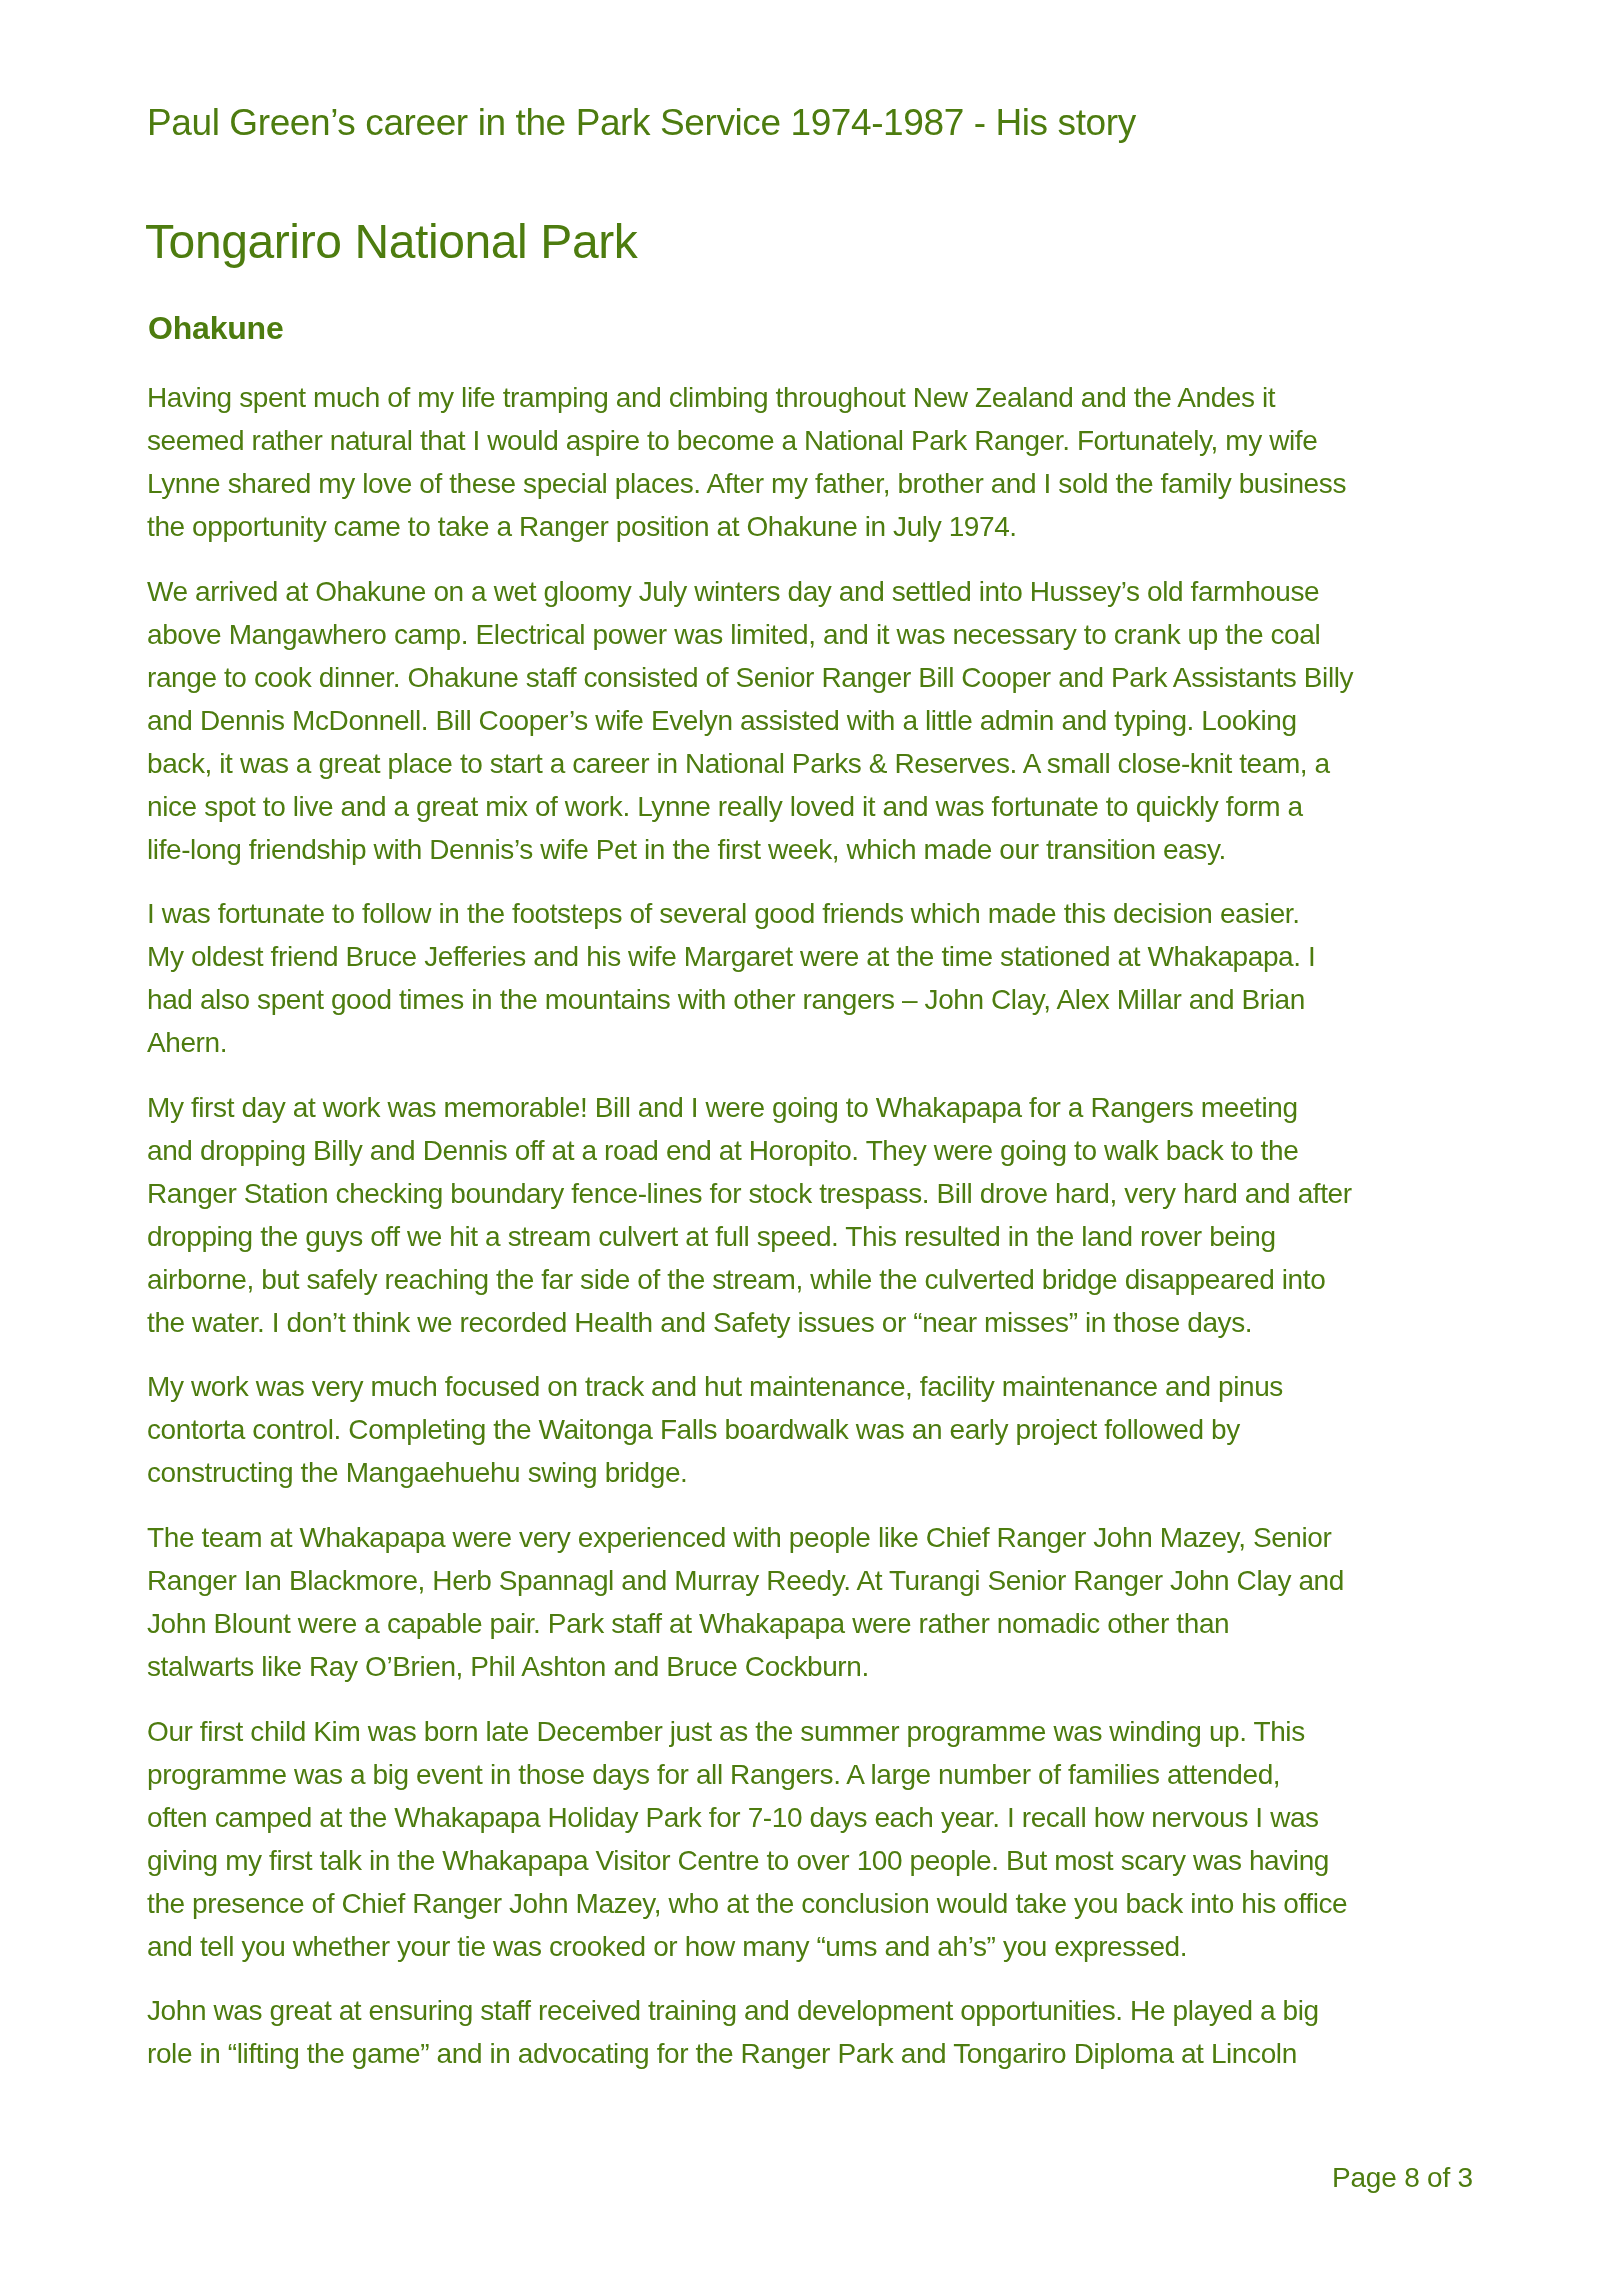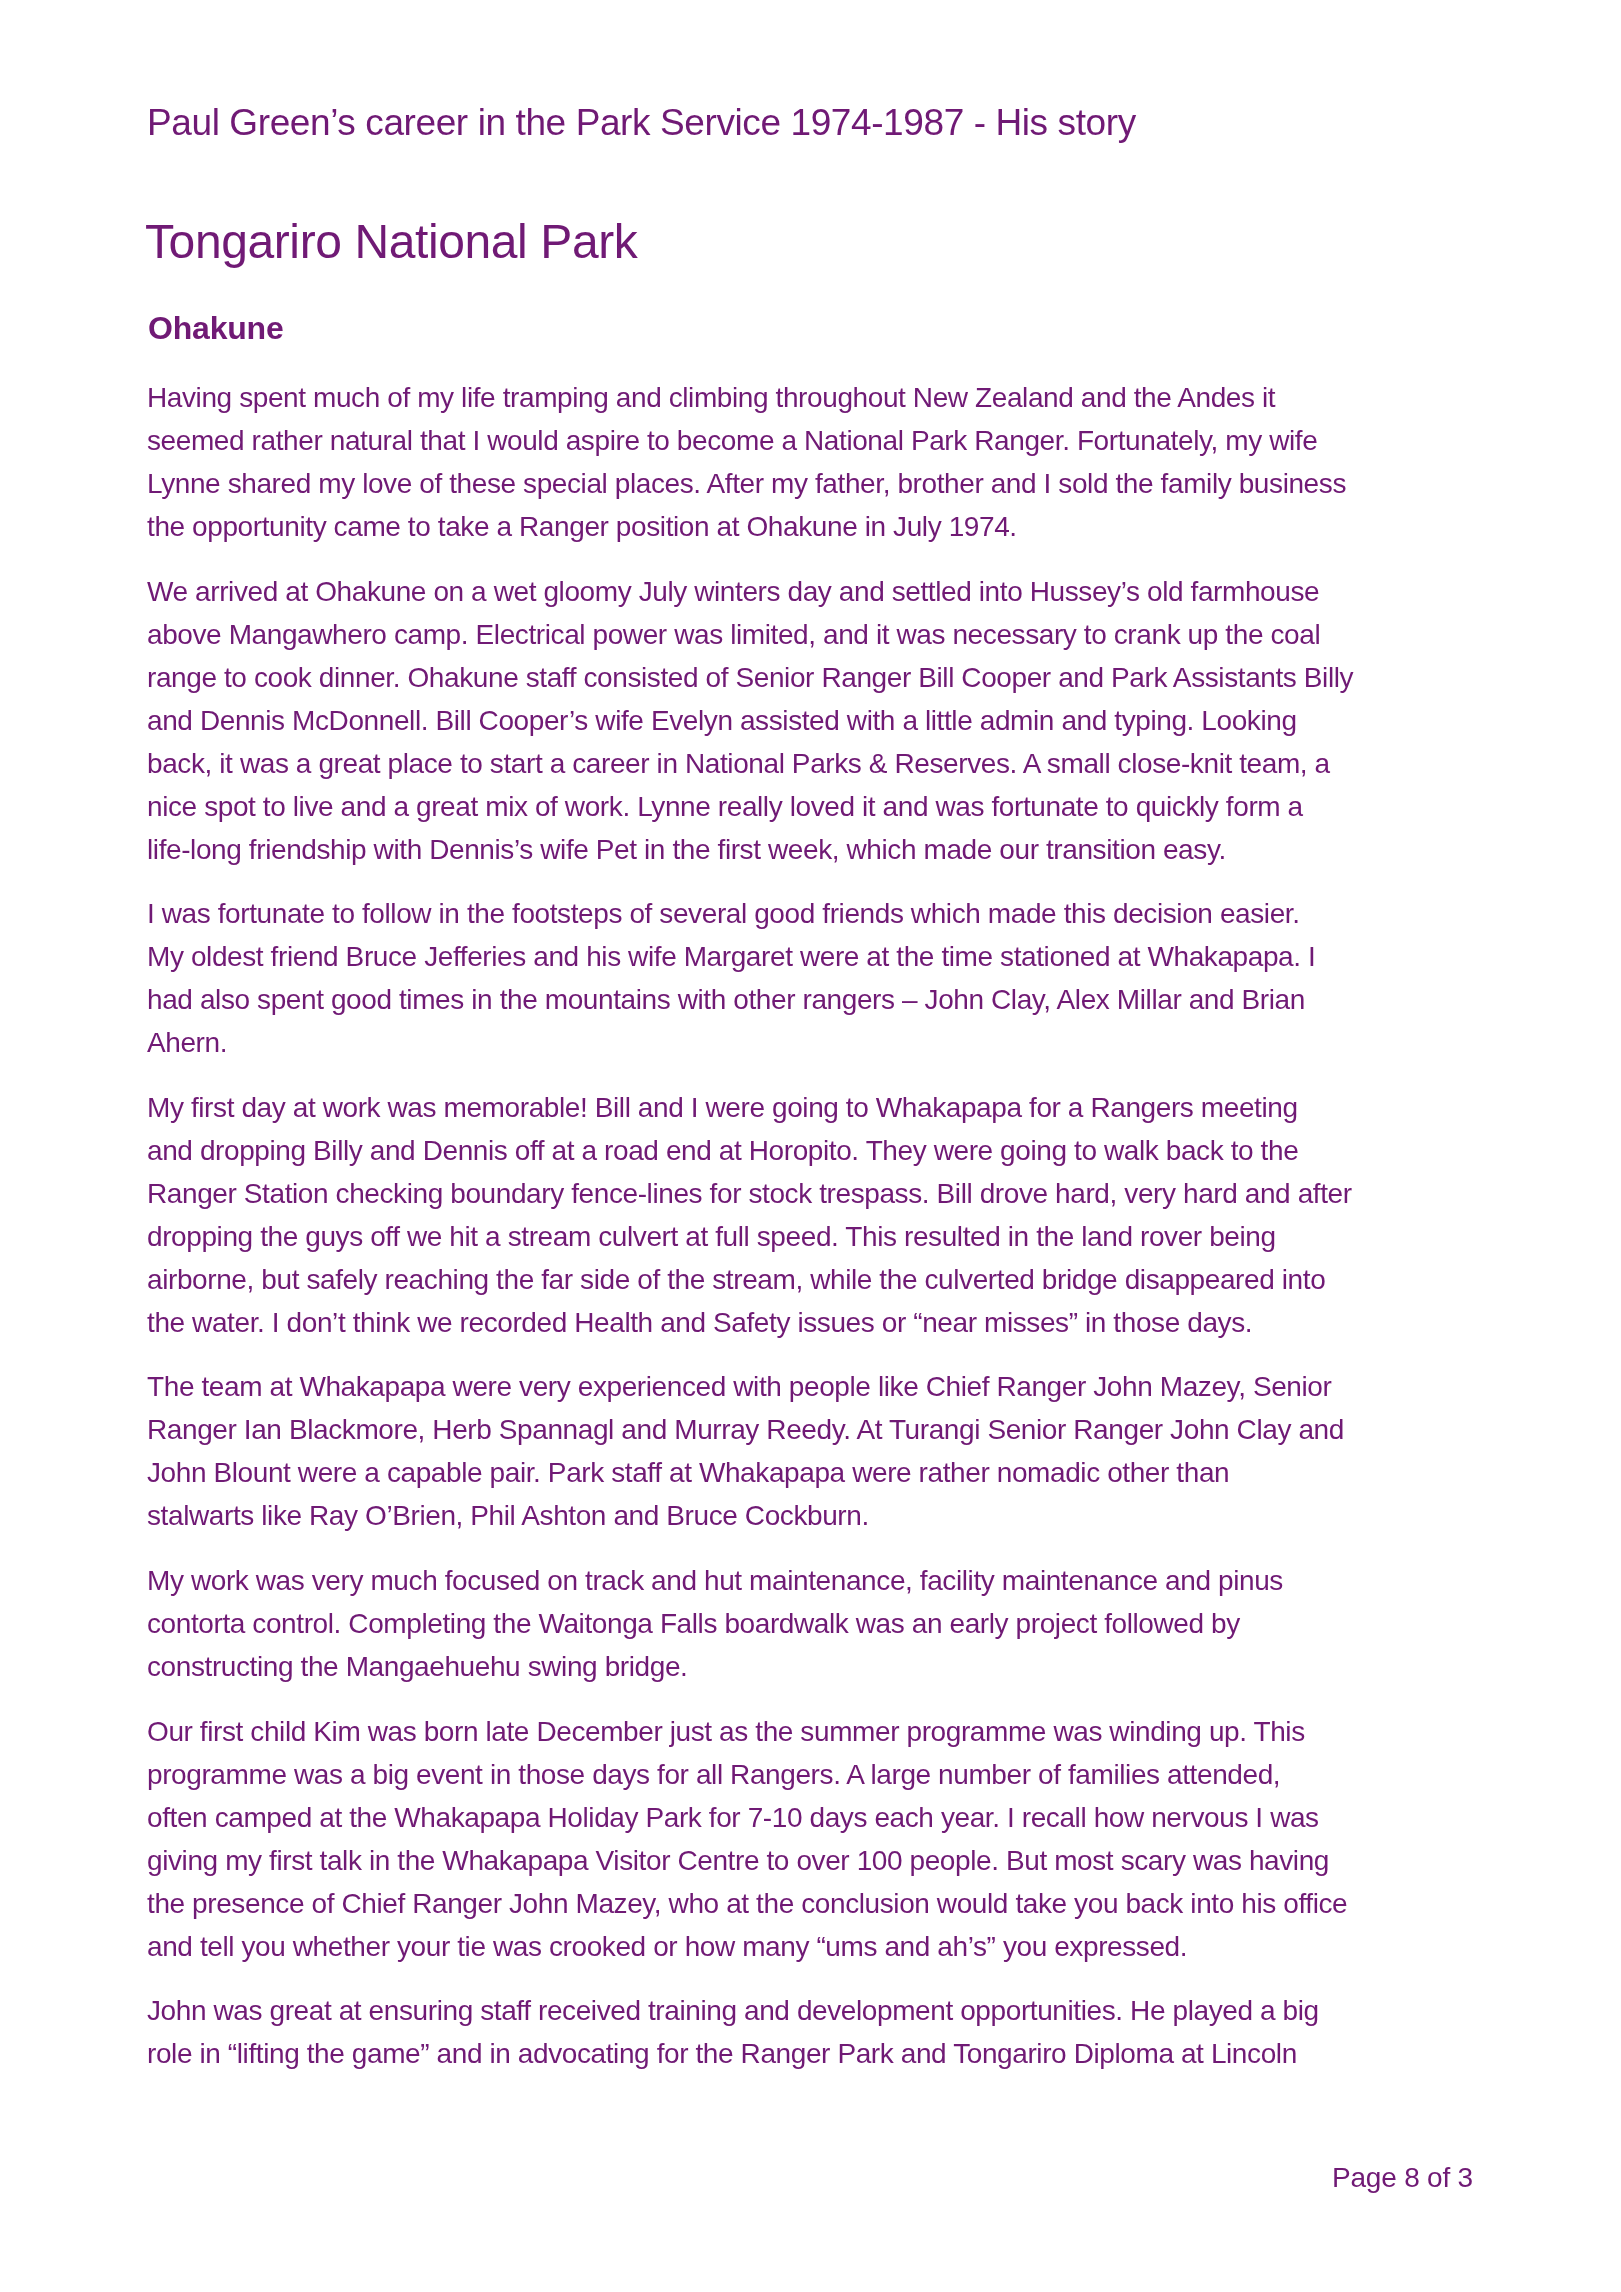--- a/index.html
+++ b/index.html
@@ -5,21 +5,21 @@
   html, body {
     margin: 0;
     padding: 0;
     background: #ffffff;
   }
   .page {
     position: relative;
     width: 1621px;
     height: 2293px;
     background: #ffffff;
-    color: #701a75;
+    color: #4d7c0f;
     font-family: "Liberation Sans", sans-serif;
     overflow: hidden;
   }
   .doc-title {
     position: absolute;
     left: 147px;
     top: 102px;
     font-size: 37px;
     font-weight: 400;
     letter-spacing: -0.4px;
@@ -93,27 +93,27 @@
     <p>I was fortunate to follow in the footsteps of several good friends which made this decision easier.
 My oldest friend Bruce Jefferies and his wife Margaret were at the time stationed at Whakapapa. I
 had also spent good times in the mountains with other rangers – John Clay, Alex Millar and Brian
 Ahern.</p>
     <p>My first day at work was memorable! Bill and I were going to Whakapapa for a Rangers meeting
 and dropping Billy and Dennis off at a road end at Horopito. They were going to walk back to the
 Ranger Station checking boundary fence-lines for stock trespass. Bill drove hard, very hard and after
 dropping the guys off we hit a stream culvert at full speed. This resulted in the land rover being
 airborne, but safely reaching the far side of the stream, while the culverted bridge disappeared into
 the water. I don’t think we recorded Health and Safety issues or “near misses” in those days.</p>
+    <p>My work was very much focused on track and hut maintenance, facility maintenance and pinus
+contorta control. Completing the Waitonga Falls boardwalk was an early project followed by
+constructing the Mangaehuehu swing bridge.</p>
     <p>The team at Whakapapa were very experienced with people like Chief Ranger John Mazey, Senior
 Ranger Ian Blackmore, Herb Spannagl and Murray Reedy. At Turangi Senior Ranger John Clay and
 John Blount were a capable pair. Park staff at Whakapapa were rather nomadic other than
 stalwarts like Ray O’Brien, Phil Ashton and Bruce Cockburn.</p>
-    <p>My work was very much focused on track and hut maintenance, facility maintenance and pinus
-contorta control. Completing the Waitonga Falls boardwalk was an early project followed by
-constructing the Mangaehuehu swing bridge.</p>
     <p>Our first child Kim was born late December just as the summer programme was winding up. This
 programme was a big event in those days for all Rangers. A large number of families attended,
 often camped at the Whakapapa Holiday Park for 7-10 days each year. I recall how nervous I was
 giving my first talk in the Whakapapa Visitor Centre to over 100 people. But most scary was having
 the presence of Chief Ranger John Mazey, who at the conclusion would take you back into his office
 and tell you whether your tie was crooked or how many “ums and ah’s” you expressed.</p>
     <p>John was great at ensuring staff received training and development opportunities. He played a big
 role in “lifting the game” and in advocating for the Ranger Park and Tongariro Diploma at Lincoln</p>
   </div>
 

